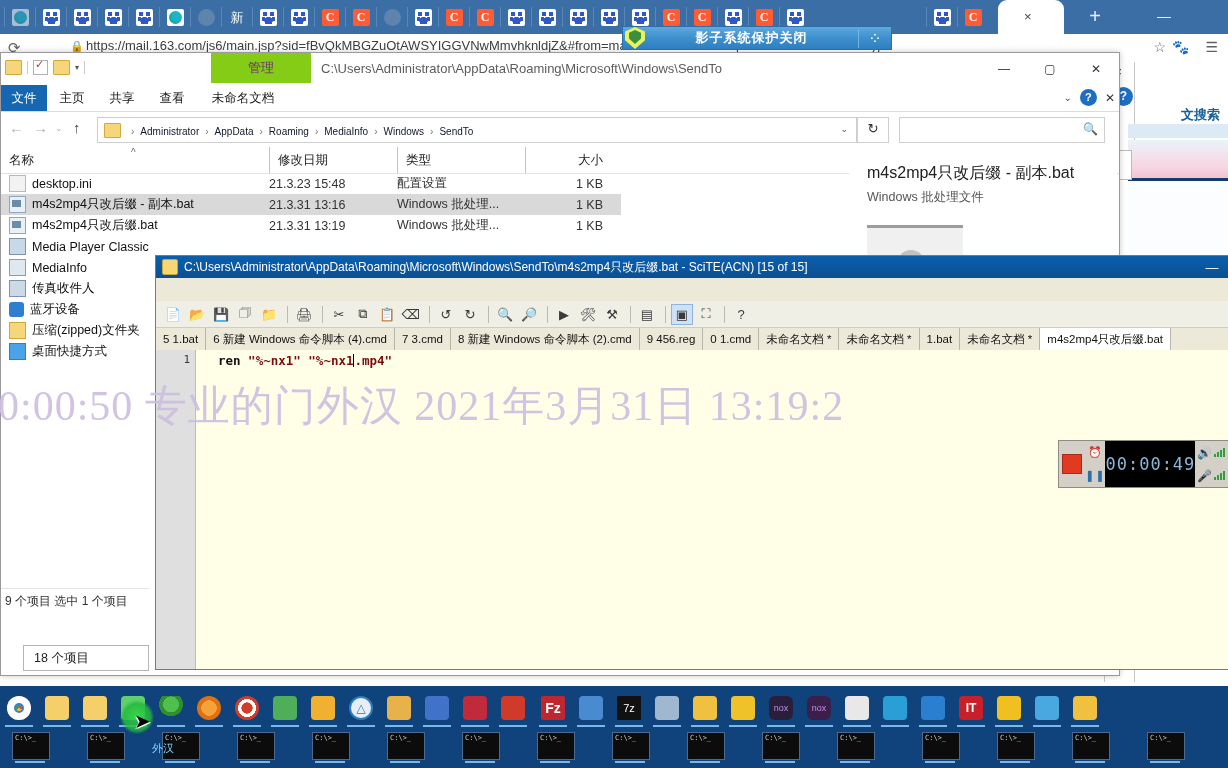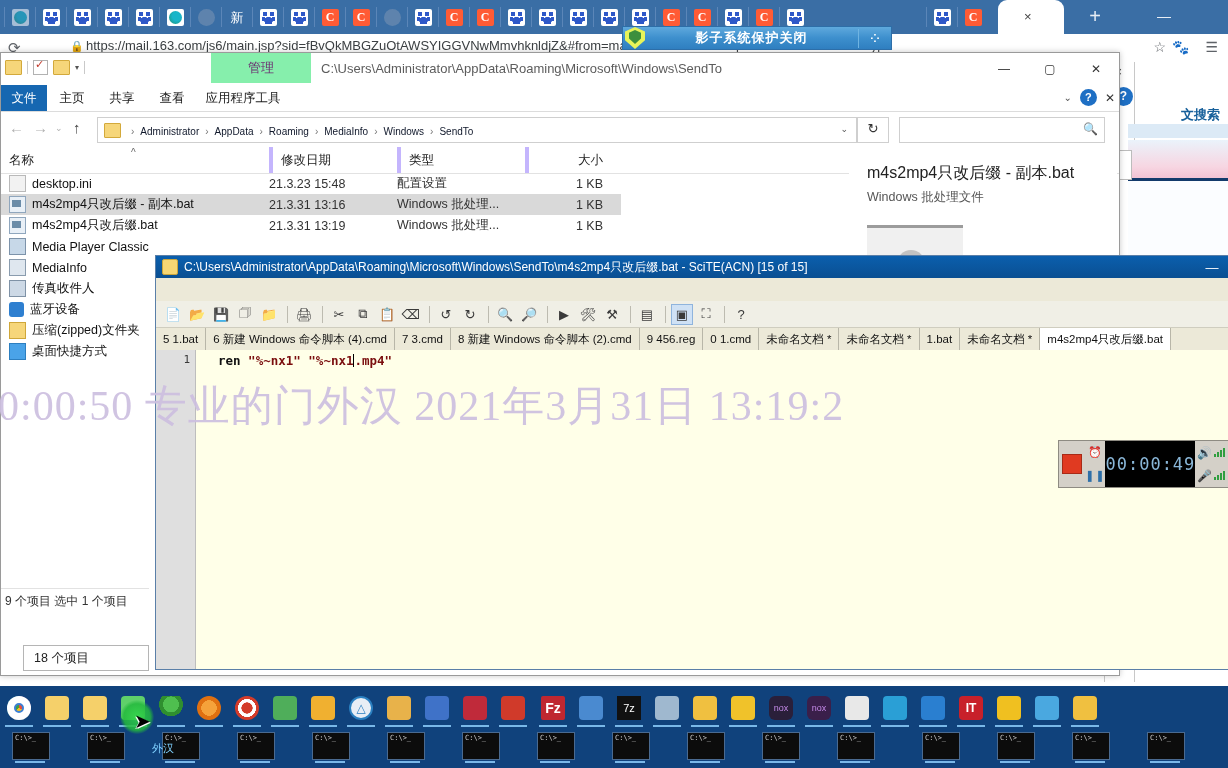--- a/index.html
+++ b/index.html
@@ -75,21 +75,21 @@
   #explorer{position:absolute;left:0;top:52px;width:1118px;height:622px;background:#ffffff;
      border:1px solid #9a9a9a;box-shadow:0 0 6px rgba(0,0,0,.22);}
   #ex-titlebar{position:absolute;left:0;top:0;width:100%;height:34px;background:#ffffff;}
   #ex-qat{position:absolute;left:4px;top:7px;display:flex;align-items:center;gap:5px;}
   .qicon{width:15px;height:13px;}
   .fold{background:#f6d67a;border:1px solid #d3a93b;border-radius:1px;}
   .qsep{width:1px;height:13px;background:#c9c9c9;}
   .qcheck{width:13px;height:13px;border:1px solid #b2b2b2;background:#fff;position:relative;}
   .qcheck:after{content:"✓";position:absolute;left:1px;top:-3px;font-size:11px;color:#c0392b;}
   .qcaret{font-size:8px;color:#555;}
-  #ex-manage{position:absolute;left:210px;top:0;width:100px;height:30px;background:#86efac;
+  #ex-manage{position:absolute;left:210px;top:0;width:100px;height:30px;background:#84cc16;
      color:#6c2f72;font-size:13px;text-align:center;line-height:30px;}
   #ex-path-title{position:absolute;left:320px;top:8px;font-size:13px;color:#5c5c5c;white-space:nowrap;}
   #ex-winbtns{position:absolute;right:0;top:0;height:32px;display:flex;}
   #ex-winbtns div{width:46px;height:32px;display:flex;align-items:center;justify-content:center;color:#333;font-size:12px;}
   #ex-ribbon{position:absolute;left:0;top:32px;width:100%;height:26px;background:#ffffff;border-bottom:1px solid #dcdcdc;}
   .rb-tab{position:absolute;top:0;height:26px;line-height:26px;font-size:12.5px;color:#1a1a1a;text-align:center;}
   #rb-file{left:0;width:46px;background:#1667b1;color:#ffffff;}
   #ex-ribbon-right{position:absolute;right:4px;top:36px;display:flex;align-items:center;gap:8px;}
   .rb-caret{font-size:10px;color:#555;}
   .rb-help{width:17px;height:17px;border-radius:50%;background:#1e6fc4;color:#fff;font-size:11px;
@@ -104,21 +104,21 @@
   #ex-addressbar{position:absolute;left:96px;top:4px;width:752px;height:24px;border:1px solid #cfcfcf;background:#fff;
      display:flex;align-items:center;padding-left:6px;}
   #ex-addressbar .crumb{font-size:10px;color:#0f172a;white-space:nowrap;}
   #ex-addressbar .sep{font-size:10px;color:#777;margin:0 6px;}
   #ex-addr-caret{position:absolute;right:8px;top:6px;font-size:9px;color:#555;}
   #ex-refresh{position:absolute;left:856px;top:4px;width:30px;height:24px;border:1px solid #cfcfcf;background:#fff;
      text-align:center;line-height:22px;font-size:13px;color:#333;}
   #ex-search{position:absolute;left:898px;top:4px;width:204px;height:24px;border:1px solid #cfcfcf;background:#fff;}
   #ex-search .mag{position:absolute;right:6px;top:4px;font-size:12px;color:#555;}
   #ex-colhdr{position:absolute;left:0;top:94px;width:100%;height:26px;border-bottom:1px solid #e2e2e2;}
-  .colh{position:absolute;top:0;height:26px;line-height:26px;font-size:12.5px;color:#222;border-left:4px solid #c4b5fd;padding-left:8px;box-sizing:border-box;}
+  .colh{position:absolute;top:0;height:26px;line-height:26px;font-size:12.5px;color:#222;border-left:1px solid #c4b5fd;padding-left:8px;box-sizing:border-box;}
   .colh.first{border-left:none;}
   #col-sortmark{position:absolute;left:130px;top:0px;font-size:10px;color:#666;}
   #ex-filelist{position:absolute;left:0;top:120px;width:148px;}
   .frow{height:21px;display:flex;align-items:center;font-size:12.5px;color:#111;padding-left:8px;box-sizing:border-box;white-space:nowrap;}
   .frow.wide{width:620px;}
   .frow.sel{background:#d9d9d9;}
   .fic{width:15px;height:15px;margin-right:6px;flex:none;}
   .fic-ini{background:#f2f2f2;border:1px solid #b9b9b9;}
   .fic-bat{background:#e9f0f7;border:1px solid #8fa6bd;position:relative;}
   .fic-bat:after{content:"";position:absolute;left:2px;top:3px;width:9px;height:7px;background:#6b8ca8;}
@@ -382,21 +382,21 @@
       <div>▢</div>
       <div>✕</div>
     </div>
   </div>
 
   <div id="ex-ribbon">
       <div class="rb-tab" id="rb-file" style="left: 0px; width: 46px;">文件</div>
       <div class="rb-tab" style="left: 46px; width: 50px;">主页</div>
       <div class="rb-tab" style="left: 96px; width: 50px;">共享</div>
       <div class="rb-tab" style="left: 146px; width: 50px;">查看</div>
-      <div class="rb-tab" style="left: 196px; width: 92px;">应用程序工具</div>
+      <div class="rb-tab" style="left: 196px; width: 92px;">未命名文档</div>
     </div>
   <div id="ex-ribbon-right">
     <span class="rb-caret">⌄</span>
     <span class="rb-help">?</span>
     <span class="rb-close">✕</span>
   </div>
 
   <div id="ex-navbar">
     <span class="navbtn" id="nav-back">←</span>
     <span class="navbtn" id="nav-fwd">→</span>

